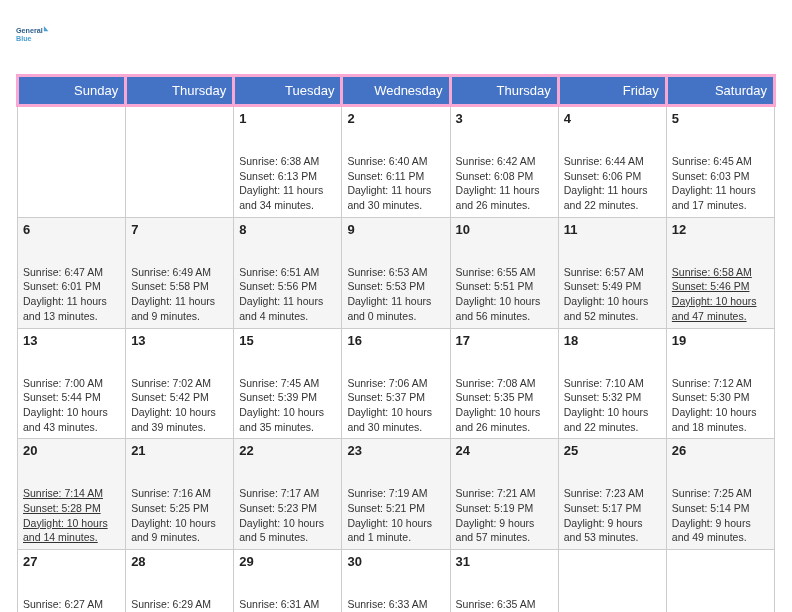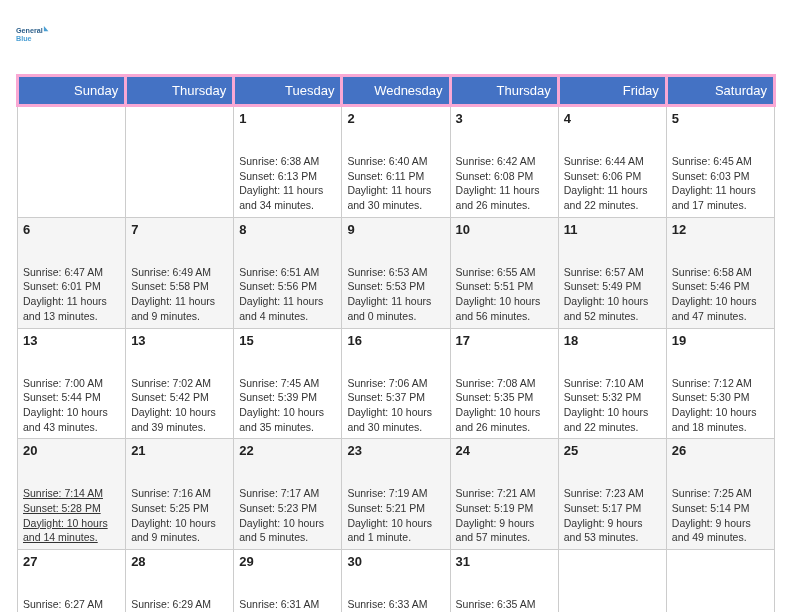--- a/index.html
+++ b/index.html
@@ -172,21 +172,21 @@
 Daylight: 10 hours and 56 minutes.</div>
         </td>
         <td>
           <span class="day-num">11</span>
           <div class="day-info" style="white-space: pre-line;">Sunrise: 6:57 AM
 Sunset: 5:49 PM
 Daylight: 10 hours and 52 minutes.</div>
         </td>
         <td>
           <span class="day-num">12</span>
-          <div class="day-info" style="white-space: pre-line;">Sunrise: 6:58 AM
+          <div class="day-info" style="white-space: pre-line; text-decoration: underline;">Sunrise: 6:58 AM
 Sunset: 5:46 PM
 Daylight: 10 hours and 47 minutes.</div>
         </td>
       </tr>
       <tr>
         <td>
           <span class="day-num">13</span>
           <div class="day-info" style="white-space: pre-line;">Sunrise: 7:00 AM
 Sunset: 5:44 PM
 Daylight: 10 hours and 43 minutes.</div>

